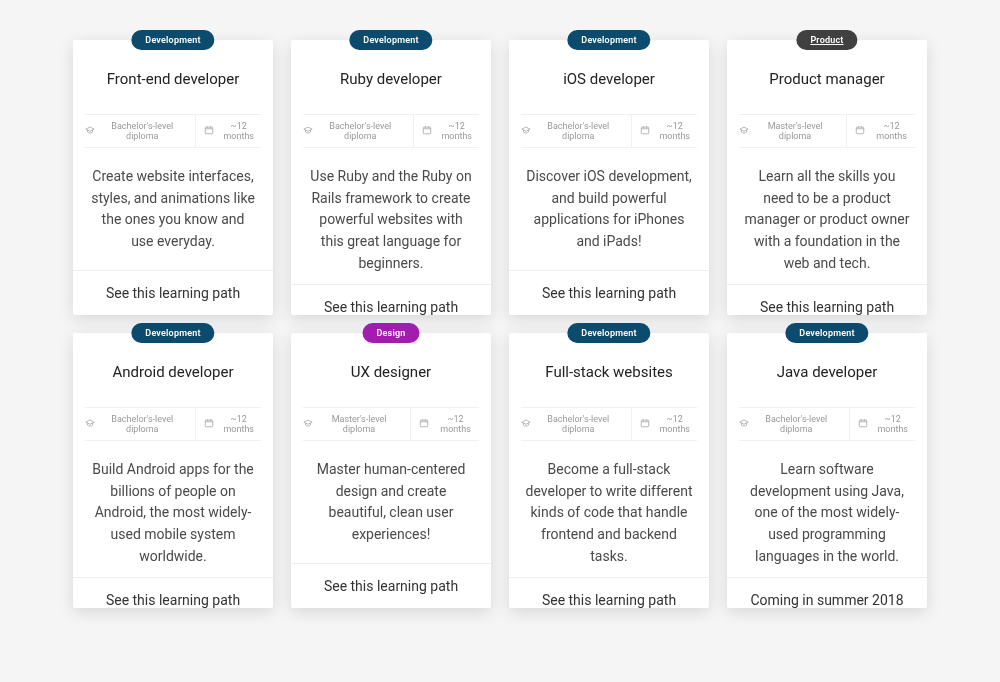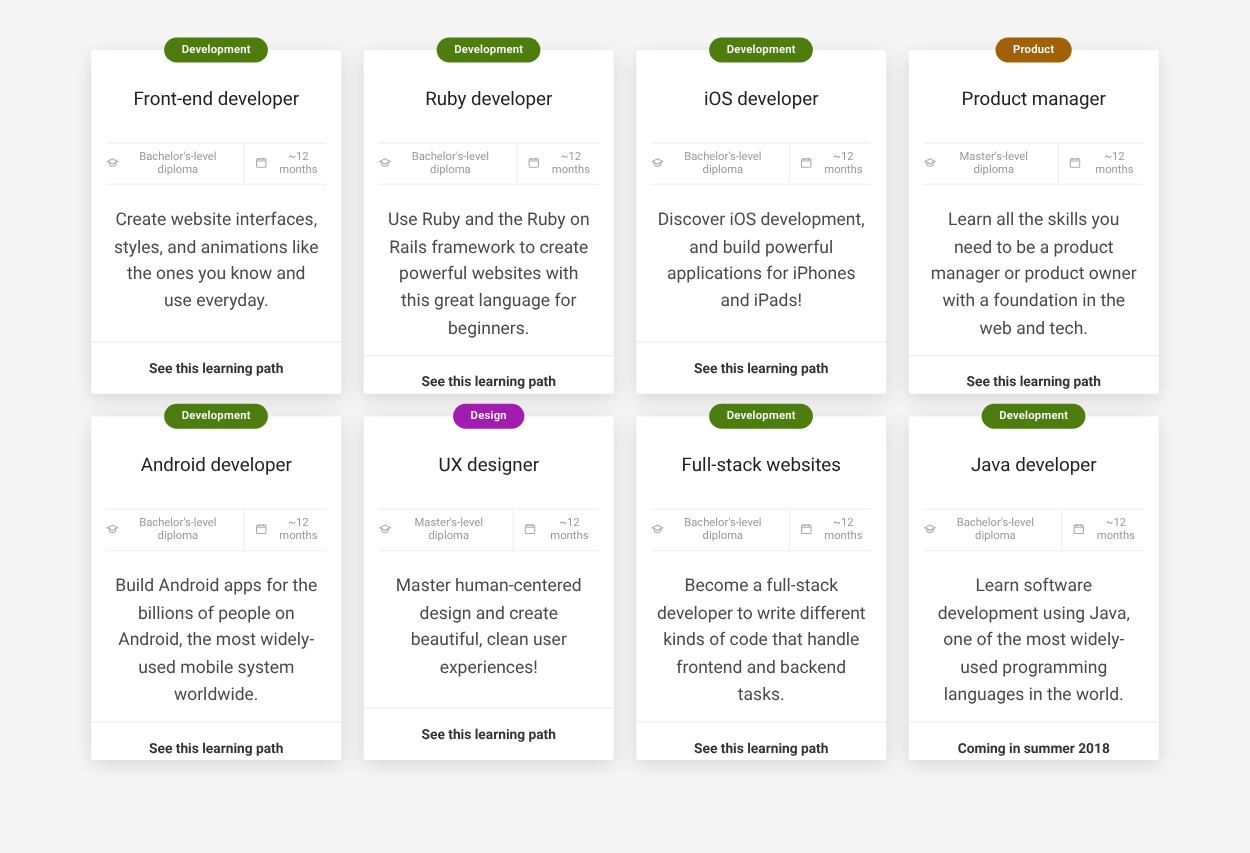--- a/index.html
+++ b/index.html
@@ -33,23 +33,23 @@
       left: 50%;
       transform: translateX(-50%);
       color: #fff;
       font-size: 9px;
       font-weight: 600;
       padding: 5px 14px;
       border-radius: 999px;
       white-space: nowrap;
       letter-spacing: 0.2px;
     }
-    .badge-Development { background: #4d7c0f; text-align: right; }
+    .badge-Development { background: #0c4a6e; text-align: right; }
     .badge-Design { background: #a21caf; }
-    .badge-Product { background: #a16207; }
+    .badge-Product { background: #404040; text-decoration: underline; }
     .card-body {
       flex: 1;
       padding: 30px 12px 10px;
       text-align: center;
       display: flex;
       flex-direction: column;
     }
     .card-title {
       font-size: 15px;
       font-weight: 400;
@@ -84,23 +84,22 @@
     .card-desc {
       font-size: 14px;
       color: #4a4a4a;
       line-height: 1.55;
       padding: 0 4px;
     }
     .card-footer {
       border-top: 1px solid #eee;
       text-align: center;
       padding: 14px 6px;
-      font-size: 11px;
+      font-size: 14px;
       color: #333;
-      font-weight: bold;
     }
   </style>
 </head>
 <body>
 
 <div class="card-grid" id="grid">
     <div class="card">
     <div class="tag-badge badge-Development">Development</div>
     <div class="card-body">
       <h3 class="card-title">Front-end developer</h3>

